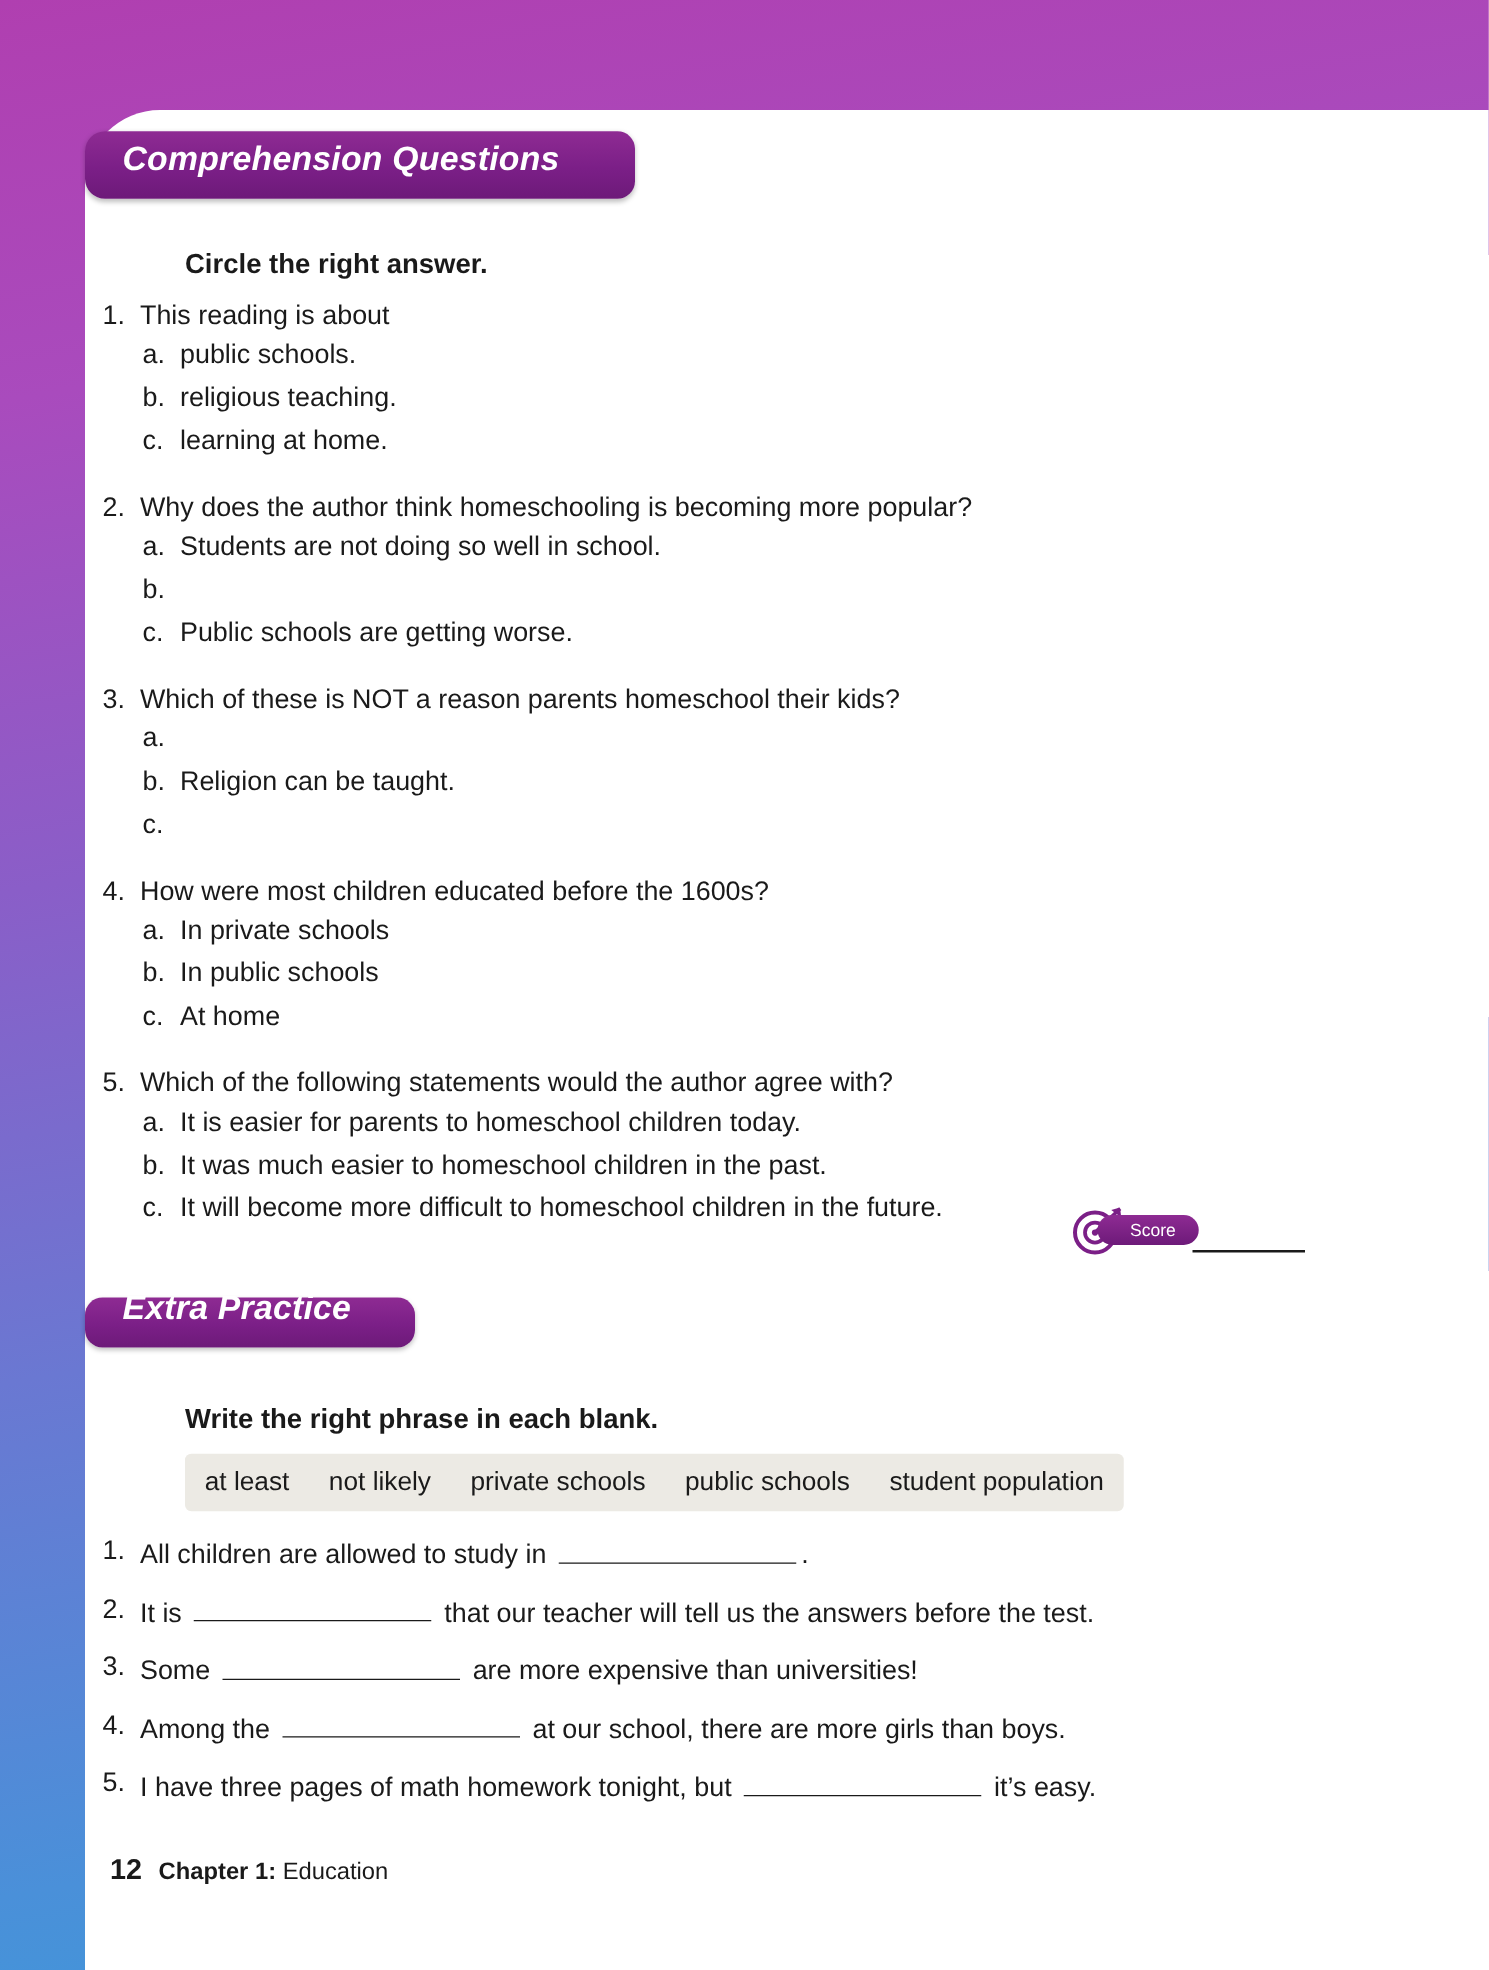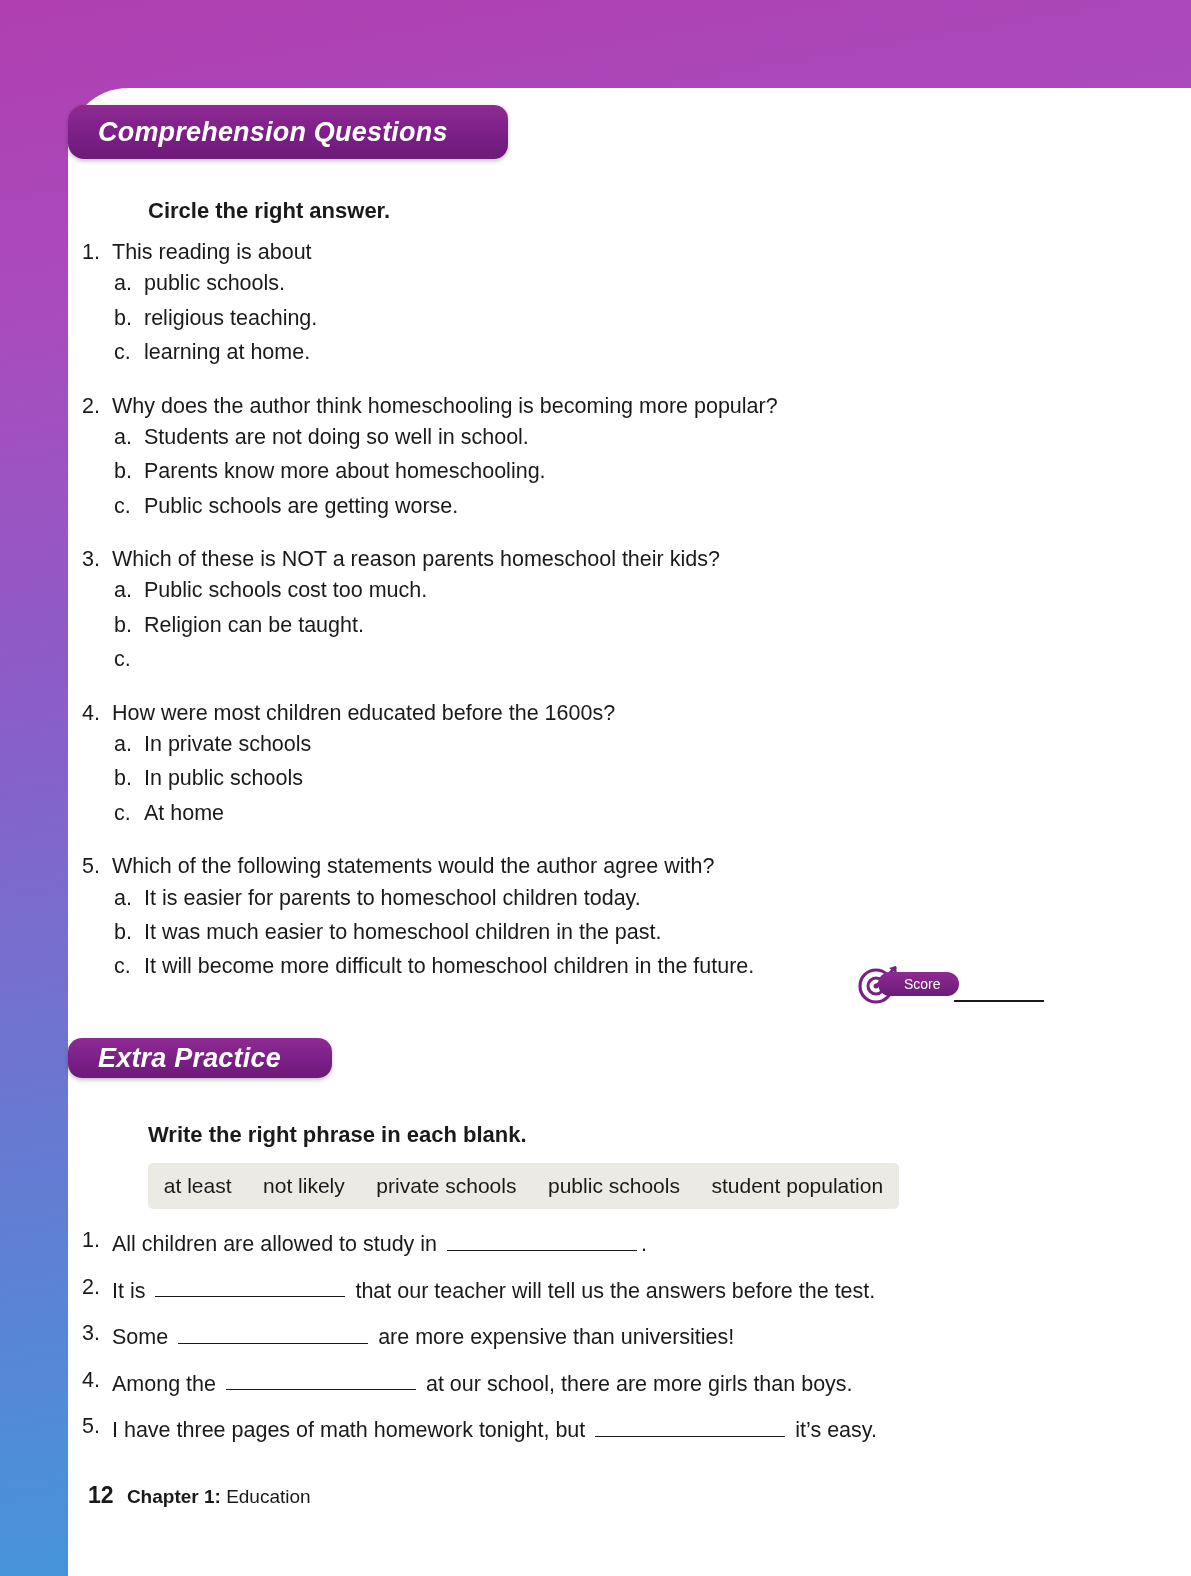--- a/index.html
+++ b/index.html
@@ -28,22 +28,22 @@
 
   
   .section-tab {
     position: absolute;
     background: linear-gradient(180deg, #8e2b93 0%, #7b1f87 55%, #6d1a79 100%);
     color: #ffffff;
     font-weight: bold;
     font-style: italic;
     letter-spacing: 0.2px;
     display: flex;
-    align-items: center;
-    padding: 0 28px 0 30px;
+    align-items: flex-end;
+    padding: 0 28px 16px 30px;
     box-sizing: border-box;
     border-radius: 14px;
     box-shadow: 0 2px 4px rgba(0,0,0,0.25);
   }
   .tab-comprehension {
     left: 68px;
     top: 105px;
     width: 440px;
     height: 54px;
     font-size: 27px;
@@ -244,36 +244,34 @@
       <div class="q-line">
         <span class="q-num">2.</span>
         <span class="q-text">Why does the author think homeschooling is becoming more popular?</span>
       </div>
       <div class="opt-line">
         <span class="opt-letter">a.</span>
         <span>Students are not doing so well in school.</span>
       </div>
       <div class="opt-line">
         <span class="opt-letter">b.</span>
-        <span>Parents know more about homeschooling.</span>
       </div>
       <div class="opt-line">
         <span class="opt-letter">c.</span>
         <span>Public schools are getting worse.</span>
       </div>
     </div>
 
     <div class="q-item">
       <div class="q-line">
         <span class="q-num">3.</span>
         <span class="q-text">Which of these is NOT a reason parents homeschool their kids?</span>
       </div>
       <div class="opt-line">
         <span class="opt-letter">a.</span>
-        <span>Public schools cost too much.</span>
       </div>
       <div class="opt-line">
         <span class="opt-letter">b.</span>
         <span>Religion can be taught.</span>
       </div>
       <div class="opt-line">
         <span class="opt-letter">c.</span>
       </div>
     </div>
 

